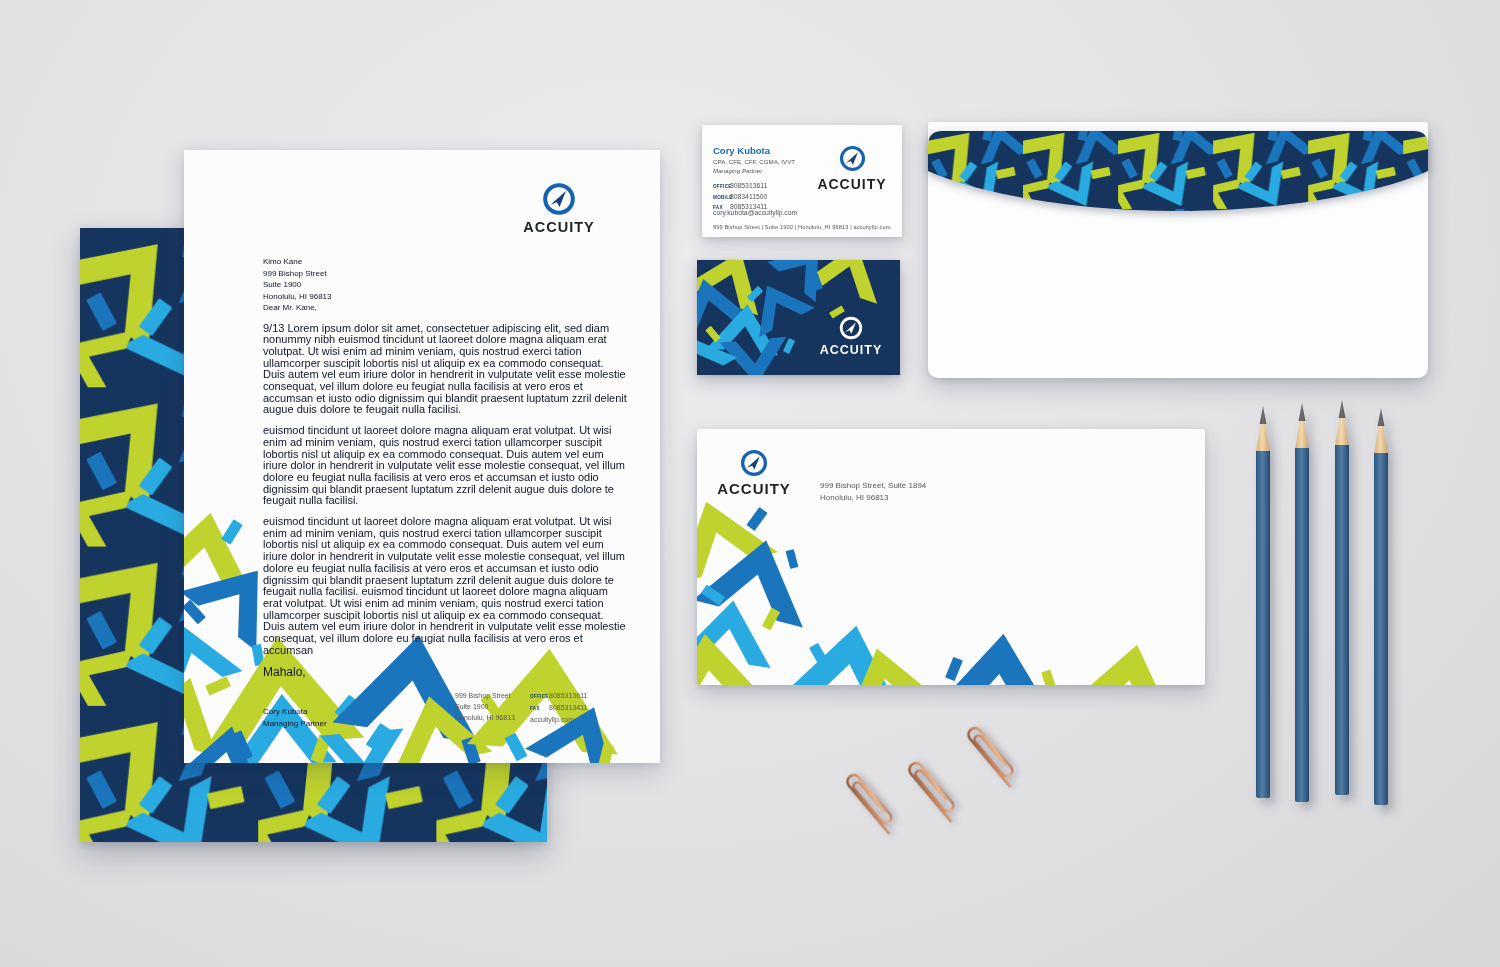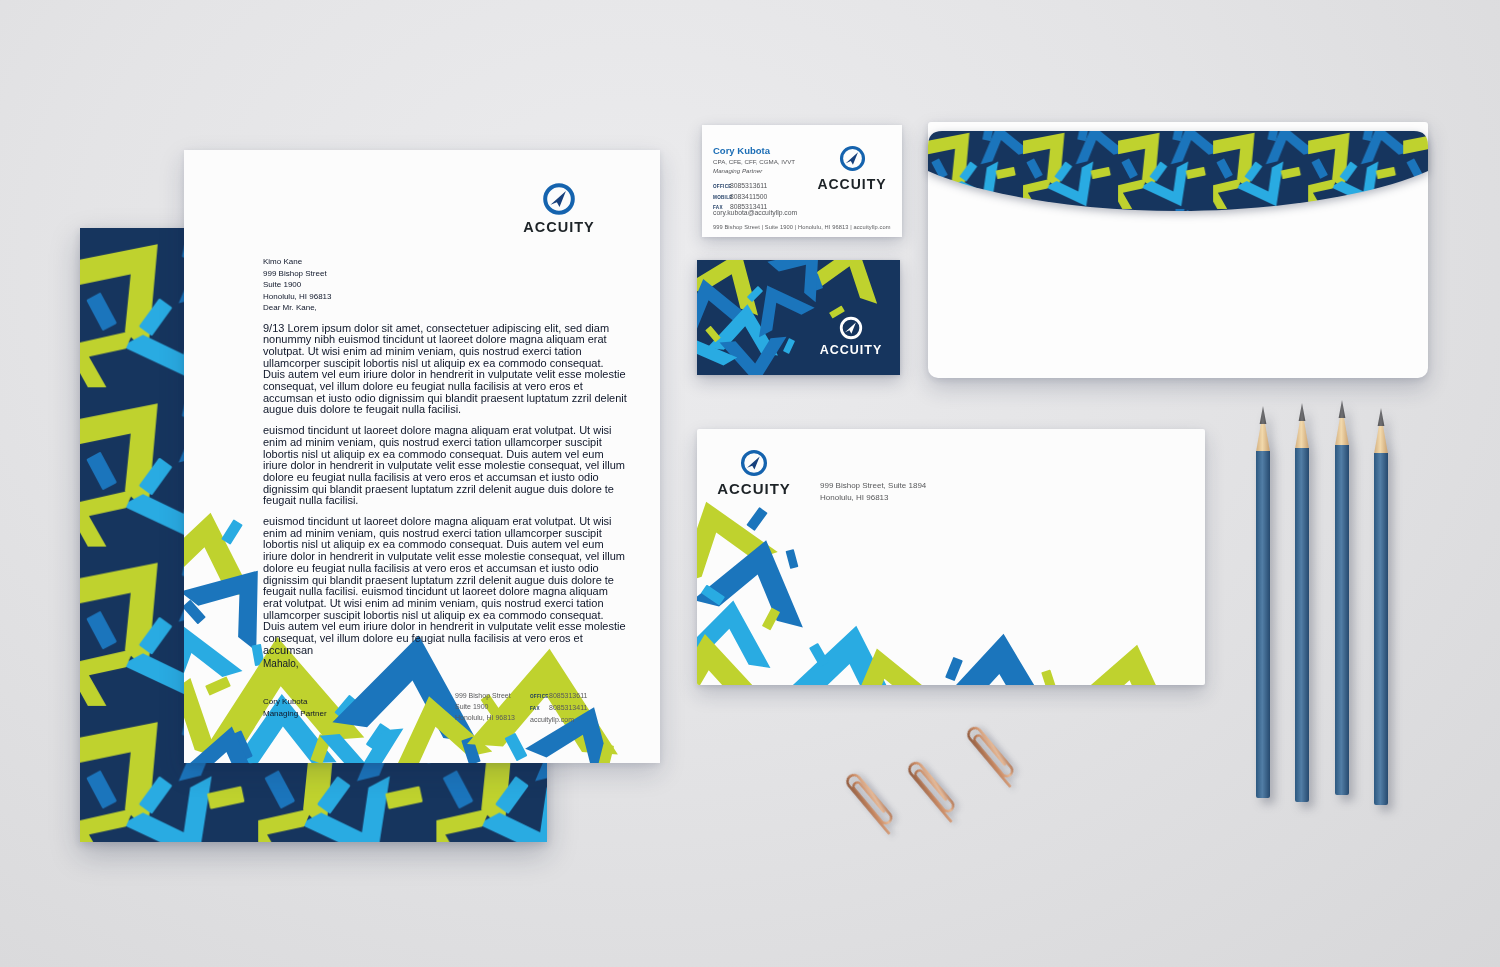--- a/index.html
+++ b/index.html
@@ -21,21 +21,21 @@
   .logo .mark { display:block; margin:0 auto; }
   .wordmark { font-weight:800; letter-spacing:1px; color:#1d2327; white-space:nowrap;text-align:center; }
   .logo-letter { left:295px; top:32px; width:160px; }
   .logo-letter .mark { width:34px; height:34px; }
   .logo-letter .wordmark { font-size:14.5px; margin-top:3px; }
 
   .letter-flow { position:absolute; left:79px; top:106px; width:364px; color:#0f172a; }
   .recipient div, .salutation { font-size:8px; line-height:11.5px; }
   .salutation { }
   .letter-flow p { font-size:11px; line-height:11.7px; margin-top:9px; text-align:left; }
-  .closing { font-size:10px; margin-top:2px; }
+  .closing { font-size:12px; margin-top:9px; }
   .sig { margin-top:27px; font-size:8px; line-height:12px; }
 
   .f-addr { position:absolute; left:271px; top:540px; font-size:7px; line-height:11px; color:#58595b; }
   .f-contact { position:absolute; left:346px; top:540px; font-size:7px; line-height:11px; color:#58595b; }
   .f-contact .lbl, .bc .lbl { display:inline-block; font-size:4.6px; font-weight:700; color:#16355e; letter-spacing:.3px; }
   .f-contact .lbl { width:19px; }
 
   
   .cardF { position:absolute; left:702px; top:125px; width:200px; height:112px; background:#fdfdfd;
     box-shadow: 0 6px 16px rgba(30,40,70,.20), 0 1px 4px rgba(30,40,70,.12); }

